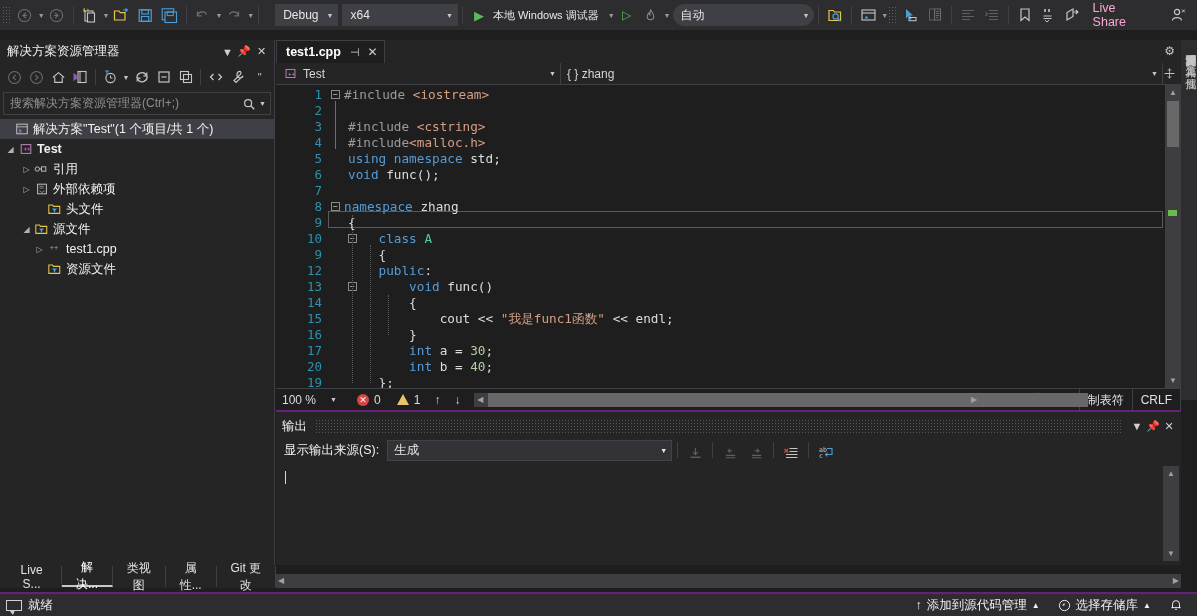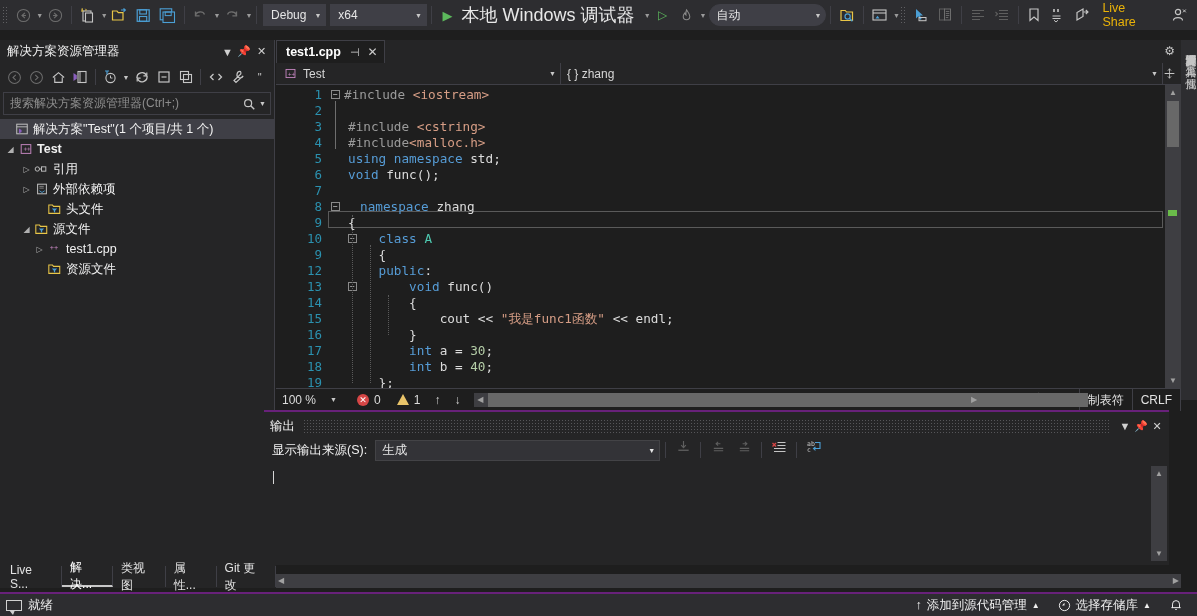--- a/index.html
+++ b/index.html
@@ -24,26 +24,26 @@
     color:#c5c5c5; cursor:default; padding:0 3px; }
   .tb-btn.dim{ color:#6d6d6d; }
   .tb-sep{ width:1px; height:18px; background:#3f3f46; margin:0 4px; }
   .tb-caret{ font-size:7px; color:#9a9a9a; margin-left:1px; }
   .combo{
     height:22px; background:#3f3f46; border:1px solid #3f3f46; color:#e6e6e6;
     display:flex; align-items:center; padding:0 4px 0 7px; font-size:12px; position:relative;
   }
   .combo .cv{ flex:1; white-space:nowrap; overflow:hidden; }
   .combo .ca{ font-size:7px; color:#c8c8c8; margin-left:8px; }
-  .combo.debug{ width:70px; margin-left:2px;}
+  .combo.debug{ width:70px; margin-left:12px;}
   .combo.plat{ width:130px; margin-left:4px;gap:29px;}
   .combo.auto{ width:160px; margin-left:2px;border-radius:11px;}
   .run-green{ color:#5cb85c; font-size:13px; }
-  .runlabel{ color:#e8e8e8; margin:0 8px 0 2px; white-space:nowrap; font-size:18px; }
-  .liveshare{ color:#eab308; font-size:12.5px; margin-left:8px; }
+  .runlabel{ color:#e8e8e8; margin:0 8px 0 2px; white-space:nowrap; font-size:11px; }
+  .liveshare{ color:#f9a8d4; font-size:12.5px; margin-left:8px; }
 
   
   .se{
     position:absolute; left:0; top:40px; width:275px; height:525px; background:#252526;
     border-right:1px solid #3f3f46;
   }
   .se-title{ height:23px; display:flex; align-items:center; padding:0 4px 0 7px; background:#252526; }
   .se-title .t{ flex:1; color:#f1f1f1; font-size:12.5px; }
   .se-title .i{ width:17px; text-align:center; color:#d0d0d0; font-size:11px; cursor:default;}
   .se-tools{ height:28px; display:flex; align-items:center; padding:0 4px; gap:1px; border-bottom:0; }
@@ -111,52 +111,52 @@
     display:flex; align-items:center; justify-content:center; font-weight:bold;}
   .tri-warn{ width:0;height:0;border-left:6px solid transparent;border-right:6px solid transparent;border-bottom:11px solid #e9c46a;}
   .arr{ color:#d0d0d0; margin-left:14px; font-size:12px;}
   .hscroll{ flex:1; margin:0 4px 0 14px; height:14px; background:#3e3e42; position:relative; display:flex; align-items:center;}
   .hscroll .lt,.hscroll .rt{ width:12px; text-align:center; color:#a0a0a0; font-size:8px;}
   .hscroll .thumb{ position:absolute; left:14px; height:14px; width:600px; background:#686868;}
   .st-item{ padding:0 8px; color:#e2e2e2; white-space:nowrap;}
   .st-box{ padding:0 8px; color:#e2e2e2; border-left:1px solid #3f3f46; border-right:1px solid #3f3f46; height:22px; line-height:22px;}
 
   
-  .out{ position:absolute; left:264px; top:410px; width:905px; height:155px; background:#252526; }
+  .out{ position:absolute; left:276px; top:410px; width:905px; height:155px; background:#252526; }
   .out-top{ height:5px; background:#252526; }
   .out-head{ height:22px; display:flex; align-items:center; padding:0 4px 0 6px; }
   .out-head .t{ color:#f1f1f1; font-size:12.5px; }
   .out-head .grip{ flex:1; height:14px; margin:0 8px;
     background-image:radial-gradient(#565659 0.8px, transparent 0.9px); background-size:3px 3px;}
   .out-head .i{ width:16px; text-align:center; color:#d0d0d0; font-size:11px;}
   .out-bar{ height:26px; display:flex; align-items:center; padding:0 4px 0 8px; gap:2px;}
   .out-bar .lab{ color:#f1f1f1; font-size:12.5px; margin-right:6px;}
   .out-combo{ width:285px; height:21px; background:#333337; border:1px solid #434346;
     display:flex; align-items:center; padding:0 4px 0 6px; color:#e8e8e8; font-size:12.5px;}
   .out-combo .cv{flex:1;}
   .out-combo .ca{font-size:7px;}
-  .out-bar .i{ width:24px; height:22px; display:flex; align-items:flex-start; justify-content:center; color:#b5b5b5;}
+  .out-bar .i{ width:24px; height:22px; display:flex; align-items:flex-end; justify-content:center; color:#b5b5b5;}
   .out-bar .i.dim{ color:#5f5f5f;}
   .out-bar .sep{ width:1px;height:16px;background:#3f3f46;margin:0 3px;}
   .out-body{ position:absolute; left:6px; right:20px; top:58px; bottom:6px; background:#252526;}
   .caret{ position:absolute; left:3px; top:3px; width:1px; height:13px; background:#d6d6d6;}
   .out-vscroll{ position:absolute; right:2px; top:56px; bottom:4px; width:16px; background:#3e3e42;}
   .out-vscroll .up,.out-vscroll .dn{ height:15px; text-align:center; color:#a0a0a0; font-size:8px; line-height:15px;}
   .out-hscroll{ position:absolute; left:276px; bottom:28px; width:905px; height:14px; background:#3e3e42;}
 
   
   .rtabs{ position:absolute; right:0; top:40px; width:16px; height:360px; background:#2d2d30; }
   .rtab{ writing-mode:vertical-rl; text-orientation:mixed; font-size:11px; color:#c6c6c6;
     padding:6px 2px; white-space:nowrap; }
 
   
   .btabs{ position:absolute; left:0; bottom:28px; width:276px; height:23px; display:flex; align-items:center;
     background:#252526; gap:0px; padding-left:2px;}
   .btab{ height:21px; display:flex; align-items:center; padding:0 8px; color:#e2e2e2; font-size:12px;
-    border-right:1px solid #3f3f46; }
+    border-right:1px solid #3f3f46;text-align:center; }
   .btab.act{ border-bottom:2px solid #c8c8c8; color:#ffffff;}
 
   
   .status{ position:absolute; left:0; bottom:0; width:1197px; height:24px; background:#2d2d30;
     display:flex; align-items:center; border-top:2px solid #68217a;}
   .status .ready{ display:flex; align-items:center; gap:6px; padding-left:6px; color:#f1f1f1; font-size:12.5px;}
   .status .spacer{ flex:1; }
   .status .sitem{ display:flex; align-items:center; gap:5px; padding:0 9px; color:#f1f1f1; font-size:12.5px;}
   .speech{ width:16px; height:11px; border:1.4px solid #d0d0d0; position:relative;}
   .speech:after{content:""; position:absolute; left:2px; bottom:-5px; width:0;height:0;
@@ -589,21 +589,21 @@
         <span class="gnum" style="top:114px">8</span>
         <span class="gnum" style="top:130px">9</span>
         <span class="gnum" style="top:146px">10</span>
         <span class="gnum" style="top:162px">9</span>
         <span class="gnum" style="top:178px">12</span>
         <span class="gnum" style="top:194px">13</span>
         <span class="gnum" style="top:210px">14</span>
         <span class="gnum" style="top:226px">15</span>
         <span class="gnum" style="top:242px">16</span>
         <span class="gnum" style="top:258px">17</span>
-        <span class="gnum" style="top:274px">18</span>
+        <span class="gnum" style="top:274px">20</span>
         <span class="gnum" style="top:290px">19</span>
       </div>
 
       <div class="codelines">
 
         <div class="foldbox" style="left:5px;  top:5px">−</div>
         <div class="foldbox" style="left:5px;  top:117px">−</div>
         <div class="foldbox" style="left:22px; top:149px">−</div>
         <div class="foldbox" style="left:22px; top:197px">−</div>
 
@@ -613,21 +613,21 @@
         <div class="vline" style="left:62px; top:210px; height:40px;"></div>
 
         <div class="curline" style="left:2px; top:126px; width:835px;"></div>
 
         <div class="cl-row" style="top:2px;   left:18px"><span class="pp">#include</span> <span class="str">&lt;iostream&gt;</span></div>
         <div class="cl-row" style="top:34px;  left:22px"><span class="pp">#include</span> <span class="str">&lt;cstring&gt;</span></div>
         <div class="cl-row" style="top:50px;  left:22px"><span class="pp">#include</span><span class="str">&lt;malloc.h&gt;</span></div>
         <div class="cl-row" style="top:66px;  left:22px"><span class="k">using</span> <span class="k">namespace</span> <span class="pl">std</span><span class="pl">;</span></div>
         <div class="cl-row" style="top:82px;  left:22px"><span class="k">void</span> <span class="pl">func</span><span class="pl">();</span></div>
         <div class="cl-row" style="top:98px;  left:22px"></div>
-        <div class="cl-row" style="top:114px; left:34px"><span class="k">namespace</span> <span class="pl">zhang</span></div>
+        <div class="cl-row" style="top:114px; left:18px"><span class="k">namespace</span> <span class="pl">zhang</span></div>
         <div class="cl-row" style="top:130px; left:22px"><span class="pl">{</span></div>
         <div class="cl-row" style="top:146px; left:22px"><span class="pl">    </span><span class="k">class</span> <span class="ty">A</span></div>
         <div class="cl-row" style="top:162px; left:22px"><span class="pl">    {</span></div>
         <div class="cl-row" style="top:178px; left:22px"><span class="pl">    </span><span class="k">public</span><span class="pl">:</span></div>
         <div class="cl-row" style="top:194px; left:22px"><span class="pl">        </span><span class="k">void</span> <span class="pl">func()</span></div>
         <div class="cl-row" style="top:210px; left:22px"><span class="pl">        {</span></div>
         <div class="cl-row" style="top:226px; left:22px"><span class="pl">            cout &lt;&lt; </span><span class="str">"我是func1函数"</span><span class="pl"> &lt;&lt; endl;</span></div>
         <div class="cl-row" style="top:242px; left:22px"><span class="pl">        }</span></div>
         <div class="cl-row" style="top:258px; left:22px"><span class="pl">        </span><span class="k">int</span> <span class="pl">a = </span><span class="num">30</span><span class="pl">;</span></div>
         <div class="cl-row" style="top:274px; left:22px"><span class="pl">        </span><span class="k">int</span> <span class="pl">b = </span><span class="num">40</span><span class="pl">;</span></div>

